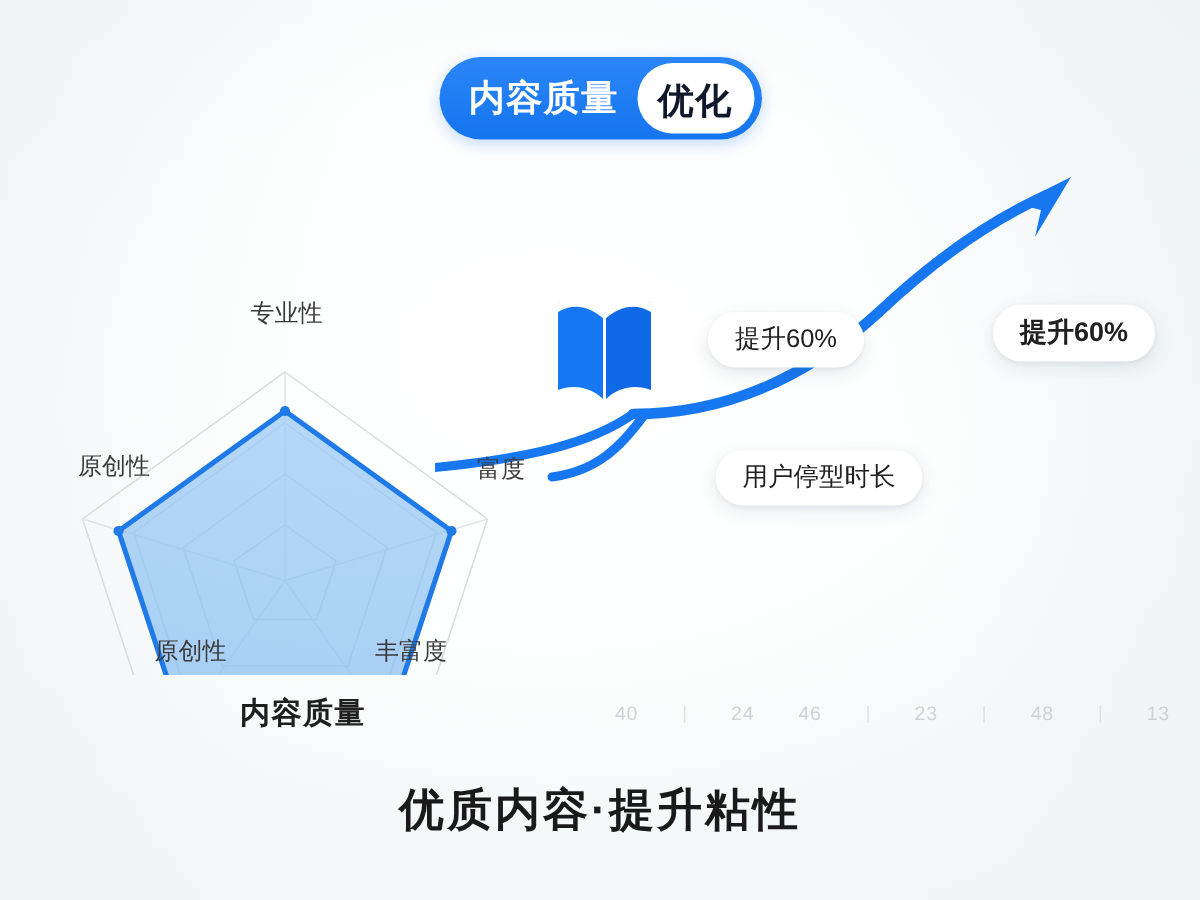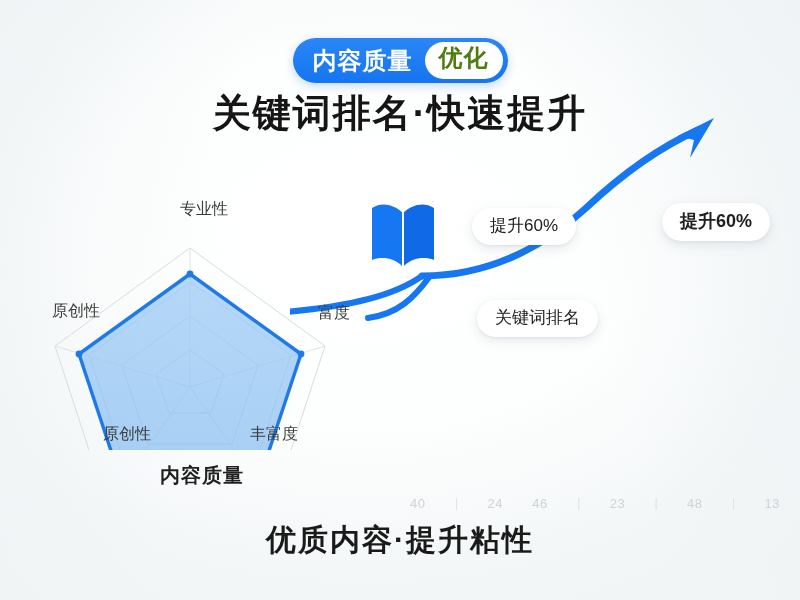--- a/index.html
+++ b/index.html
@@ -56,26 +56,26 @@
   .badge-main {
     color: #ffffff;
     font-size: 24px;
     font-weight: bold;
     letter-spacing: 1px;
     line-height: 1;
     padding-right: 12px;
   }
   .badge-pill {
     background: #ffffff;
-    color: #4d7c0f;
+    color: #0f172a;
     font-size: 24px;
     font-weight: bold;
     line-height: 1;
     border-radius: 999px;
-    padding: 4px 14px 9px;
+    padding: 14px 14px 9px;
     letter-spacing: 1px;
   }
 
   
   .main-title {
     position: absolute;
     left: 0;
     right: 0;
     top: 88px;
     text-align: center;
@@ -169,21 +169,20 @@
   
   .tick-row {
     position: absolute;
     left: 410px;
     top: 464px;
     width: 370px;
     height: 22px;
     display: flex;
     align-items: center;
     z-index: 2;
-    margin-top: 28px;
   }
   .tick-num {
     font-size: 13px;
     color: #cdd3d6;
     letter-spacing: 0.5px;
   }
   .tick-mark {
     font-size: 12px;
     color: #dde2e5;
   }
@@ -194,21 +193,20 @@
 
 <div id="stage">
 
   <div class="badge-wrap">
     <div class="badge">
       <span class="badge-main">内容质量</span>
       <span class="badge-pill">优化</span>
     </div>
   </div>
 
-  <div class="main-title">关键词排名·快速提升</div>
 
   <svg id="radar" viewBox="0 0 320 220">
     <defs>
       <linearGradient id="radarFill" x1="0" y1="0" x2="0" y2="1">
         <stop offset="0%" stop-color="#9ecbf6" stop-opacity="0.92"></stop>
         <stop offset="100%" stop-color="#86bdf0" stop-opacity="0.88"></stop>
       </linearGradient>
     </defs>
 
     <g fill="none" stroke="#d7dcdf" stroke-width="1">
@@ -230,21 +228,21 @@
 
     <g fill="#1f7ae8">
       <circle cx="160" cy="44" r="3.4"></circle>
       <circle cx="271" cy="124" r="3.4"></circle>
       <circle cx="228" cy="254" r="3.4"></circle>
       <circle cx="92" cy="254" r="3.4"></circle>
       <circle cx="49" cy="124" r="3.4"></circle>
     </g>
   </svg>
 
-  <div class="radar-label" style="left:180px; top:199px;">专业性</div>
+  <div class="radar-label" style="left:167px; top:199px;">专业性</div>
   <div class="radar-label" style="left:318px; top:303px;">富度</div>
   <div class="radar-label" style="left:250px; top:424px;">丰富度</div>
   <div class="radar-label" style="left:103px; top:424px;">原创性</div>
   <div class="radar-label" style="left:52px; top:301px;">原创性</div>
 
   <div class="caption-depth">内容质量</div>
 
   <svg id="curve" viewBox="0 0 470 230">
 
     <path d="M -4 212 C 60 206, 104 196, 132 176" fill="none" stroke="#1677f0" stroke-width="6" stroke-linecap="round"></path>
@@ -260,21 +258,21 @@
 
     <path d="M 4 16 C 14 12, 26 14, 34 22 L 34 80 C 26 72, 14 70, 4 74 Z" fill="#1578f2"></path>
 
     <path d="M 66 16 C 56 12, 44 14, 36 22 L 36 80 C 44 72, 56 70, 66 74 Z" fill="#1069e6"></path>
 
     <path d="M 4 16 C 14 10, 26 12, 35 21 C 44 12, 56 10, 66 16 L 66 22 C 56 16, 45 18, 35 27 C 25 18, 14 16, 4 22 Z" fill="#ffffff"></path>
   </svg>
 
   <div class="pill" id="pill-up-left">提升60%</div>
   <div class="pill strong" id="pill-up-right">提升60%</div>
-  <div class="pill" id="pill-stay">关键词排名</div>
+  <div class="pill" id="pill-stay">用户停型时长</div>
 
   <div class="tick-row">
     <span class="tick-num">40</span>
     <span class="tick-gap"></span>
     <span class="tick-mark">|</span>
     <span class="tick-gap"></span>
     <span class="tick-num">24</span>
     <span class="tick-gap"></span>
     <span class="tick-num">46</span>
     <span class="tick-gap"></span>

